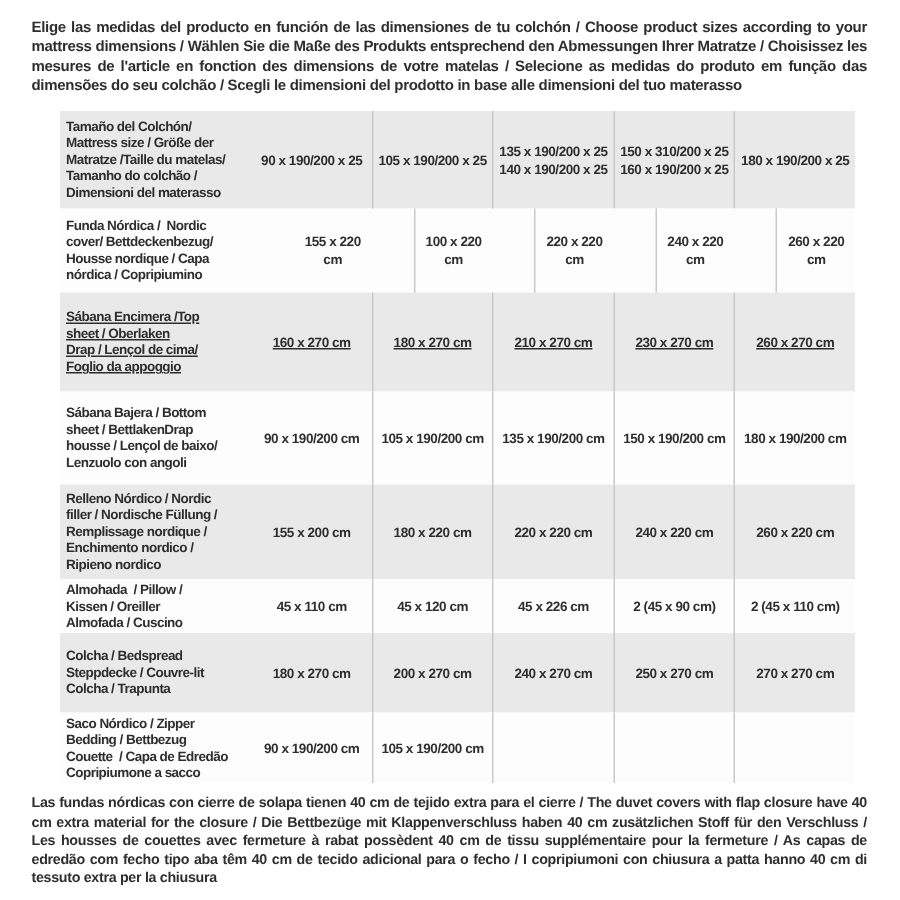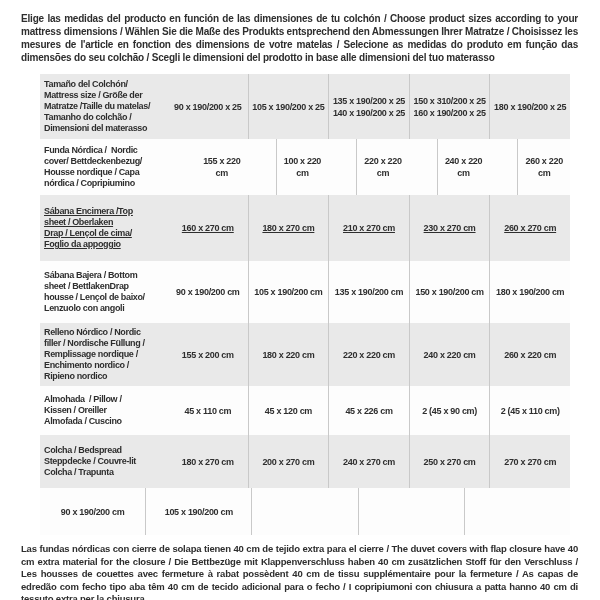--- a/index.html
+++ b/index.html
@@ -24,21 +24,21 @@
     width: 530px;
   }
   .row { display: flex; width: 100%; }
   .row:nth-child(odd)  { background: #e9e9e9; }
   .row:nth-child(even) { background: #fdfdfd; }
   .row:nth-child(1) { height: 65px; }
   .row:nth-child(2) { height: 56px; gap: 28px; }
   .row:nth-child(3) { height: 66px; text-decoration: underline; }
   .row:nth-child(4) { height: 62px; }
   .row:nth-child(5) { height: 63px; }
-  .row:nth-child(6) { height: 49px; justify-content: flex-end; }
+  .row:nth-child(6) { height: 36px; }
   .row:nth-child(7) { height: 53px; }
   .row:nth-child(8) { height: 47px; }
   .cell {
     display: flex;
     flex-direction: column;
     justify-content: center;
   }
   .label {
     width: 128px;
     padding-left: 4px;
@@ -145,20 +145,24 @@
     <div class="cell label">Colcha / Bedspread
 Steppdecke / Couvre-lit
 Colcha / Trapunta</div>
     <div class="cell value">180 x 270 cm</div>
     <div class="cell value">200 x 270 cm</div>
     <div class="cell value">240 x 270 cm</div>
     <div class="cell value">250 x 270 cm</div>
     <div class="cell value">270 x 270 cm</div>
   </div>
     <div class="row">
+    <div class="cell label">Saco Nórdico / Zipper
+Bedding / Bettbezug
+Couette  / Capa de Edredão
+Copripiumone a sacco</div>
     <div class="cell value">90 x 190/200 cm</div>
     <div class="cell value">105 x 190/200 cm</div>
     <div class="cell value"></div>
     <div class="cell value"></div>
     <div class="cell value"></div>
   </div>
   </div>
 
 <div class="footnote">Las fundas nórdicas con cierre de solapa tienen 40 cm de tejido extra para el cierre  /  The duvet covers with flap closure have 40 cm extra material for the closure / Die Bettbezüge mit Klappenverschluss haben 40 cm zusätzlichen Stoff für den Verschluss / Les housses de couettes avec fermeture à rabat possèdent 40 cm de tissu supplémentaire pour la fermeture / As capas de edredão com fecho tipo aba têm 40 cm de tecido adicional para o fecho / I copripiumoni con chiusura a patta hanno 40 cm di tessuto extra per la chiusura</div>
 

